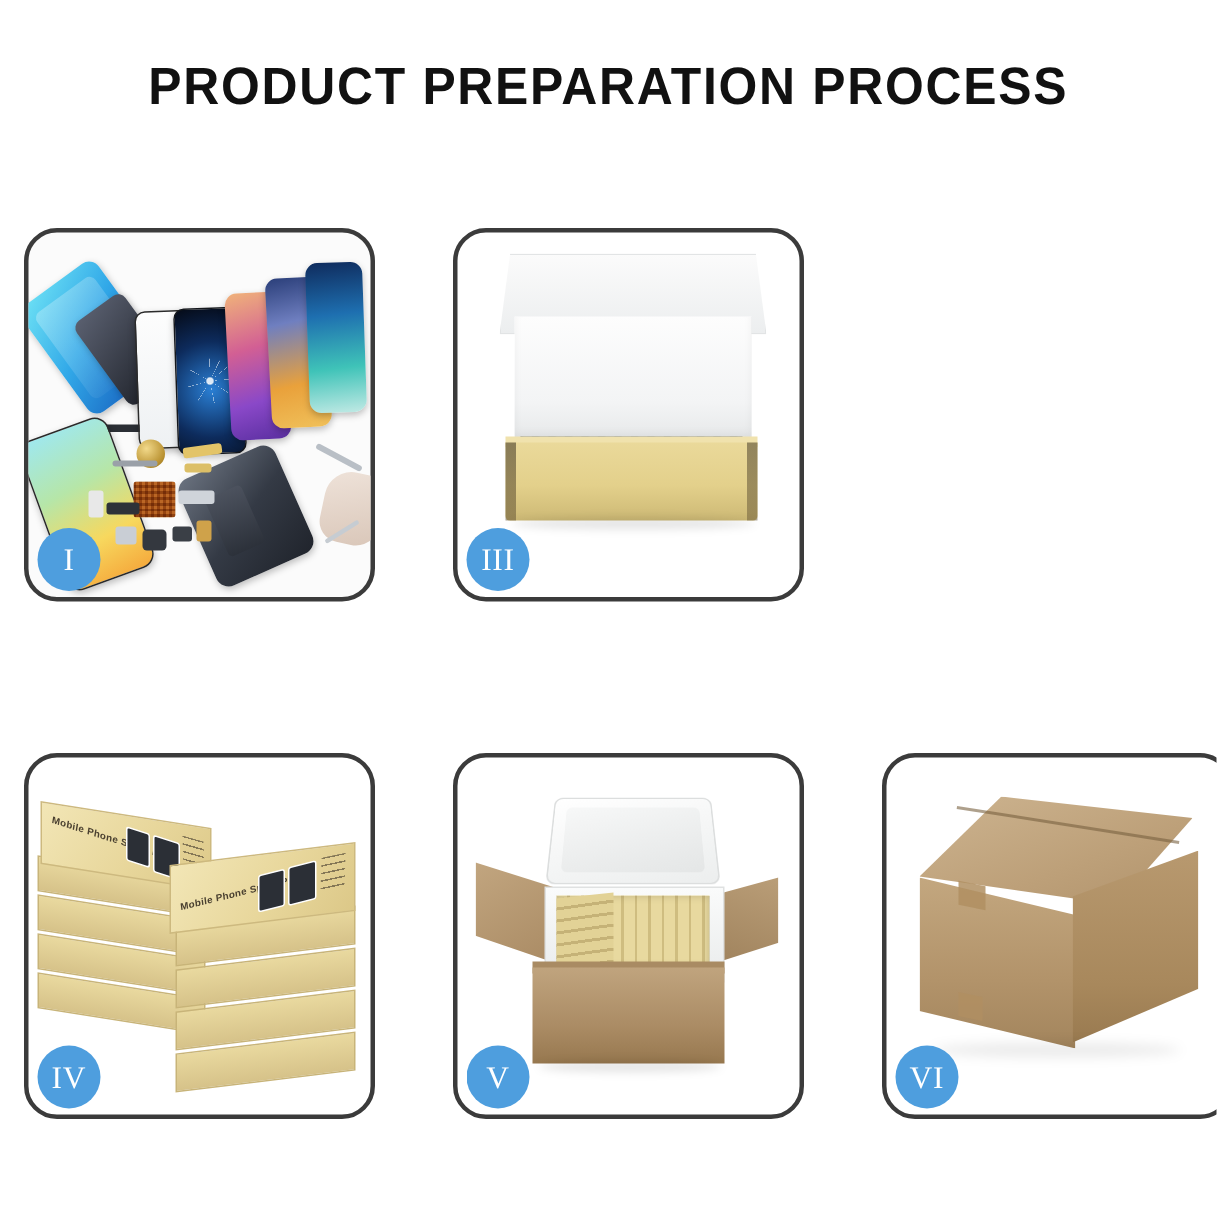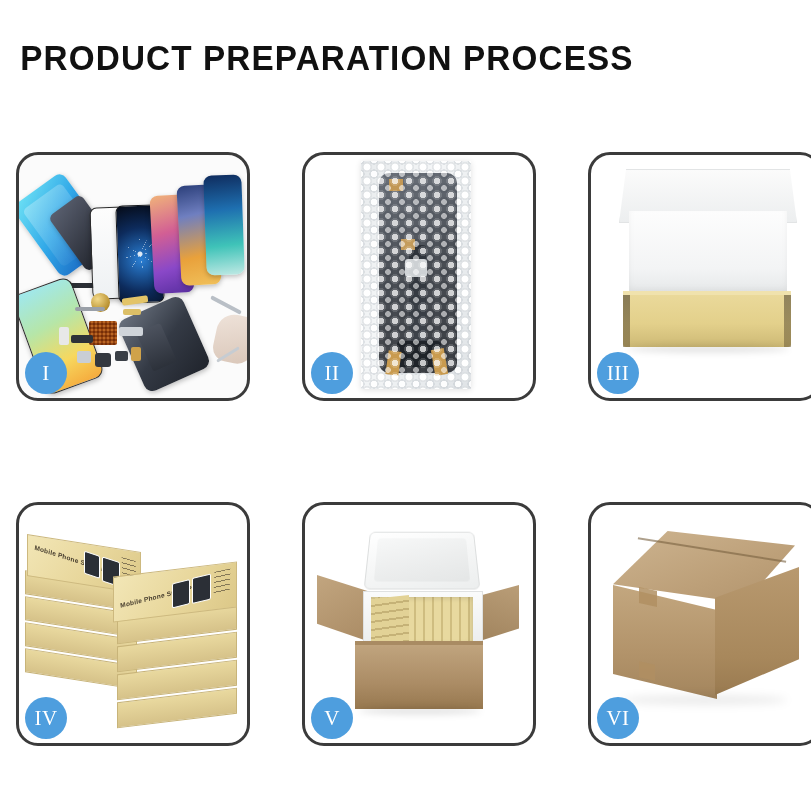--- a/index.html
+++ b/index.html
@@ -6,21 +6,21 @@
   body{
     width:811px;height:811px;
     background:#ffffff;
     font-family:"Liberation Sans", sans-serif;
     overflow:hidden;
     position:relative;
   }
   .page{position:relative;width:811px;height:811px;}
 
   
-  .header{position:absolute;left:0;top:38px;width:811px;text-align:left;}
+  .header{position:absolute;left:0;top:38px;width:811px;text-align:center;}
   .title{
     font-family:"Liberation Sans", sans-serif;
     font-size:35px;
     font-weight:700;
     letter-spacing:1.2px;
     color:#111111;
     line-height:40px;
     transform:scaleX(0.95);
     white-space:nowrap;
   }
@@ -355,35 +355,20 @@
           <div class="flex8"></div>
           <div class="flex9"></div>
           <div class="flex10"></div>
           <div class="hand"></div>
           <div class="tool1"></div>
           <div class="tool2"></div>
         </div>
         <div class="badge">I</div>
       </div>
 
-      <div class="panel p2">
-        <div class="stage">
-          <div class="bubble-bag"></div>
-          <div class="lcd-body"></div>
-          <div class="lcd-flex"></div>
-          <div class="lcd-ic"></div>
-          <div class="lcd-conn"></div>
-          <div class="tape1"></div>
-          <div class="tape2"></div>
-          <div class="tape3"></div>
-          <div class="tape4"></div>
-          <div class="bubble-overlay"></div>
-        </div>
-        <div class="badge">II</div>
-      </div>
 
       <div class="panel p3">
         <div class="stage">
           <div class="box3-lid"></div>
           <div class="box3-foam"></div>
           <div class="box3-bubble"></div>
           <div class="box3-rim"></div>
           <div class="box3-front"></div>
           <div class="box3-lipL"></div>
           <div class="box3-lipR"></div>

